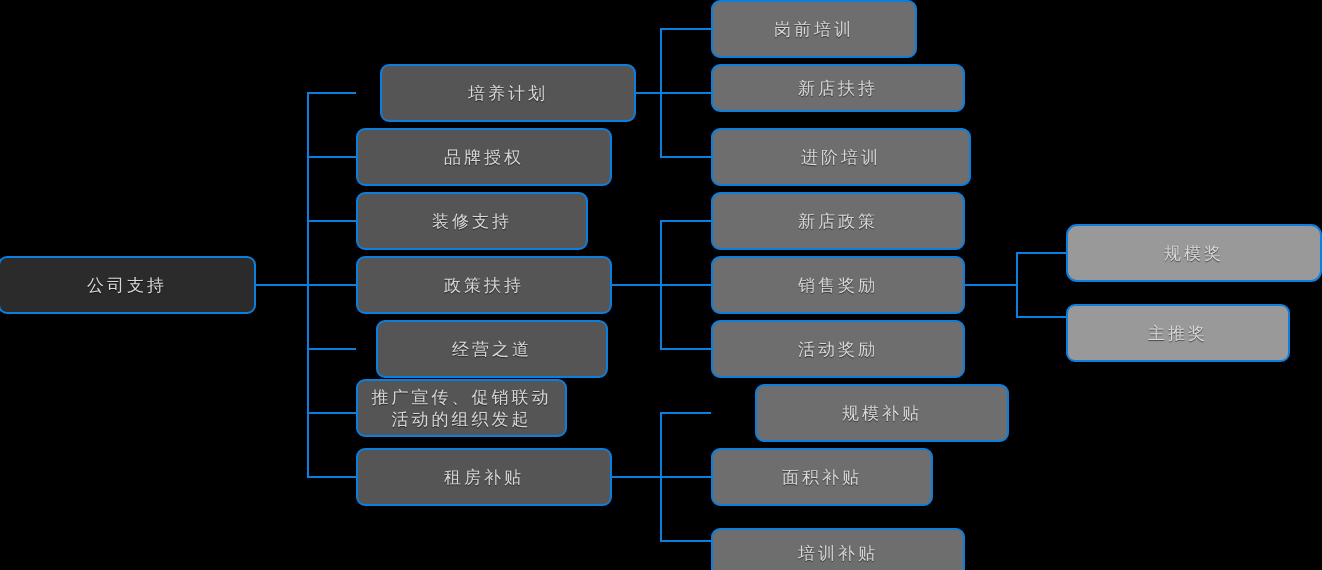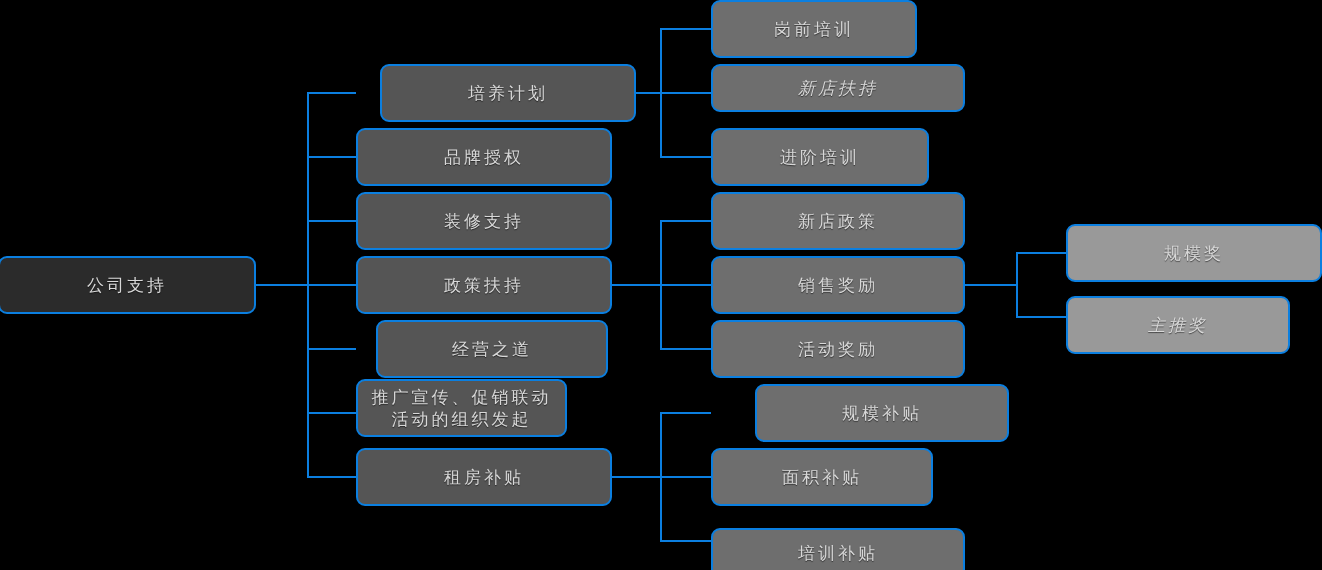--- a/index.html
+++ b/index.html
@@ -86,33 +86,33 @@
 
   <div class="conn h" style="left:965px; top:284px; width:52px;"></div>
   <div class="conn v" style="left:1016px; top:252px; height:65px;"></div>
   <div class="conn h" style="left:1016px; top:252px; width:51px;"></div>
   <div class="conn h" style="left:1016px; top:316px; width:51px;"></div>
 
   <div class="node lvl0" style="left:-2px; top:256px; width:258px; height:58px;">公司支持</div>
 
   <div class="node lvl1" style="left:356px; top:64px; width:256px; height:58px;margin-left:24px;">培养计划</div>
   <div class="node lvl1" style="left:356px; top:128px; width:256px; height:58px;border-radius:9px;">品牌授权</div>
-  <div class="node lvl1" style="left:356px; top:192px; width:256px; height:58px;">装修支持</div>
+  <div class="node lvl1" style="left:356px; top:192px; width:232px; height:58px;">装修支持</div>
   <div class="node lvl1" style="left:356px; top:256px; width:256px; height:58px;">政策扶持</div>
   <div class="node lvl1" style="left:376px; top:320px; width:232px; height:58px;">经营之道</div>
   <div class="node lvl1" style="left:356px; top:379px; width:211px; height:58px;">推广宣传、促销联动
 活动的组织发起</div>
   <div class="node lvl1" style="left:356px; top:448px; width:256px; height:58px;">租房补贴</div>
 
   <div class="node lvl2" style="left:711px; top:0px; width:206px; height:58px;">岗前培训</div>
-  <div class="node lvl2" style="left:711px; top:64px; width:254px; height:48px;font-style:italic;">新店扶持</div>
-  <div class="node lvl2" style="left:711px; top:128px; width:218px; height:58px;">进阶培训</div>
+  <div class="node lvl2" style="left:711px; top:64px; width:254px; height:48px;">新店扶持</div>
+  <div class="node lvl2" style="left:711px; top:128px; width:260px; height:58px;">进阶培训</div>
   <div class="node lvl2" style="left:711px; top:192px; width:254px; height:58px;">新店政策</div>
   <div class="node lvl2" style="left:711px; top:256px; width:254px; height:58px;">销售奖励</div>
   <div class="node lvl2" style="left:711px; top:320px; width:254px; height:58px;">活动奖励</div>
   <div class="node lvl2" style="left:711px; top:384px; width:254px; height:58px;margin-left:44px;">规模补贴</div>
   <div class="node lvl2" style="left:711px; top:448px; width:222px; height:58px;">面积补贴</div>
   <div class="node lvl2" style="left:711px; top:528px; width:254px; height:50px;">培训补贴</div>
 
-  <div class="node lvl3" style="left:1066px; top:224px; width:256px; height:58px;">规模奖</div>
-  <div class="node lvl3" style="left:1066px; top:296px; width:224px; height:58px;font-style:italic;">主推奖</div>
+  <div class="node lvl3" style="left:1066px; top:224px; width:256px; height:58px;border-radius:11px;">规模奖</div>
+  <div class="node lvl3" style="left:1066px; top:304px; width:224px; height:58px;">主推奖</div>
 
 </div>
 
 </body></html>

